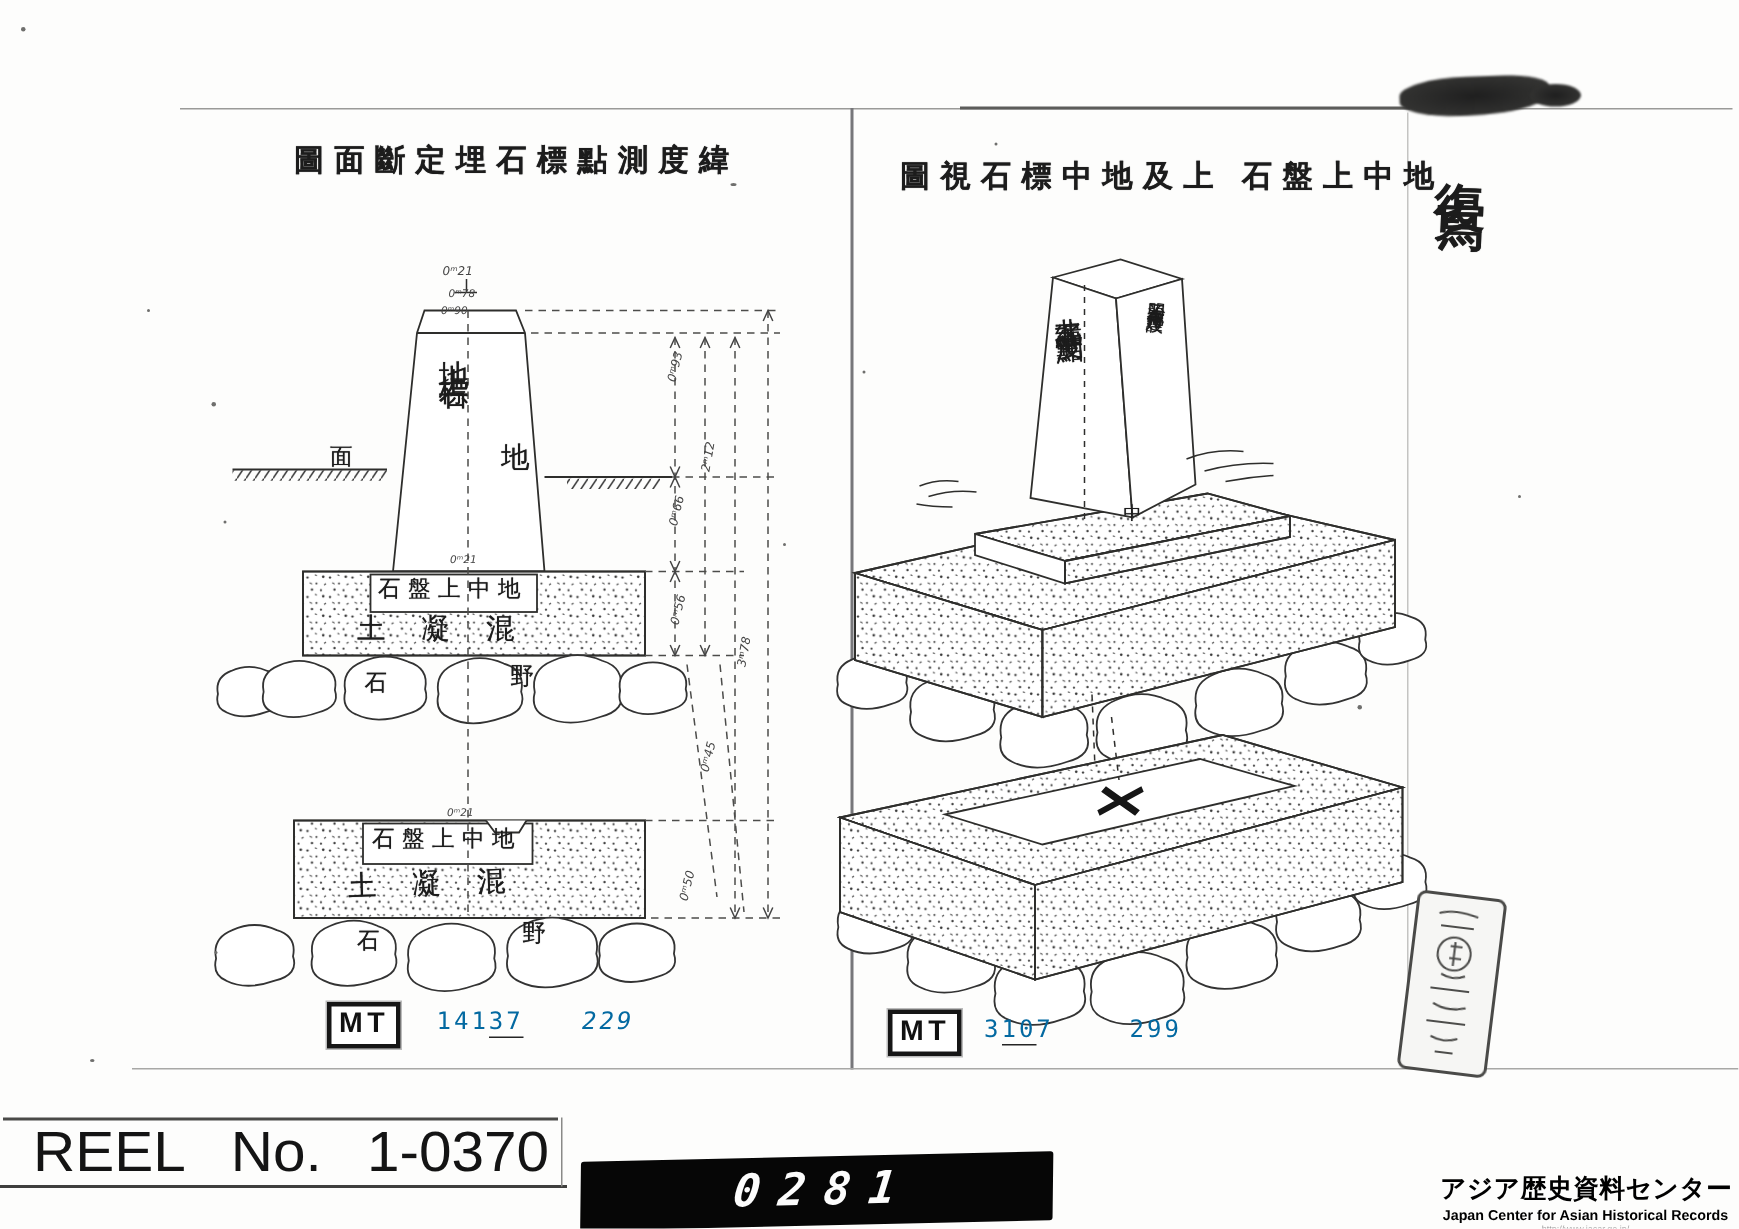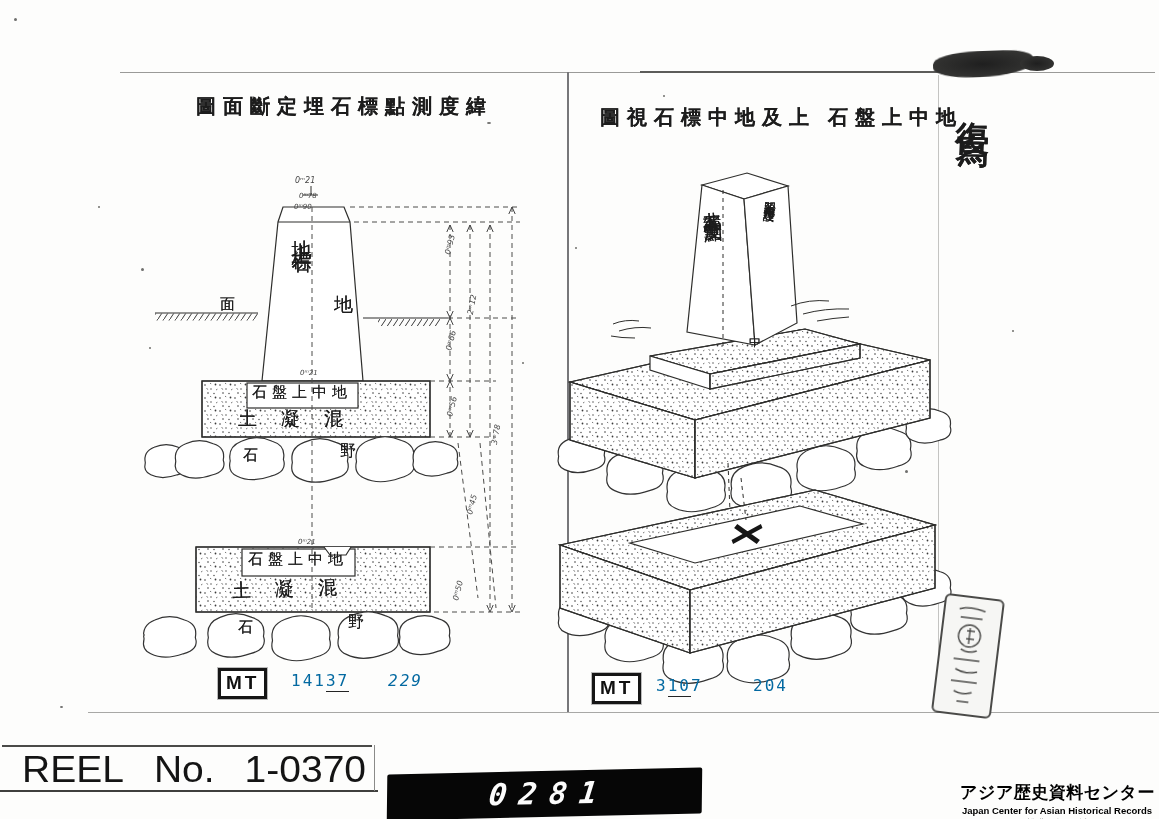--- a/index.html
+++ b/index.html
@@ -230,21 +230,21 @@
 <div class="mtbox" style="left:218px;top:668px;">MT</div>
 <div class="num" style="left:291px;top:671px;">
   <span>141</span><span class="u">37</span><span></span>
 </div>
 <div class="num" style="left:388px;top:671px;font-style:italic;">229</div>
 
 <div class="mtbox" style="left:592px;top:673px;">MT</div>
 <div class="num" style="left:656px;top:676px;">
   <span>3</span><span class="u">10</span><span>7</span>
 </div>
-<div class="num" style="left:753px;top:676px;">204</div>
+<div class="num" style="left:753px;top:676px;">299</div>
 
 <div class="stamp">
   <svg width="56" height="116" viewBox="0 0 56 116">
     <g stroke="#4d4d4b" fill="none" stroke-width="1.4">
       <circle cx="27" cy="38" r="11"></circle>
       <path d="M14,12 q10,-4 26,0 M16,20 h22 M20,52 q8,4 16,0 M14,62 h26 M17,72 q10,5 22,1 M14,84 h26 M18,94 q9,4 18,0 M22,104 h12"></path>
       <path d="M24,33 h8 M24,41 h8 M27,30 v16"></path>
     </g>
   </svg>
 </div>

